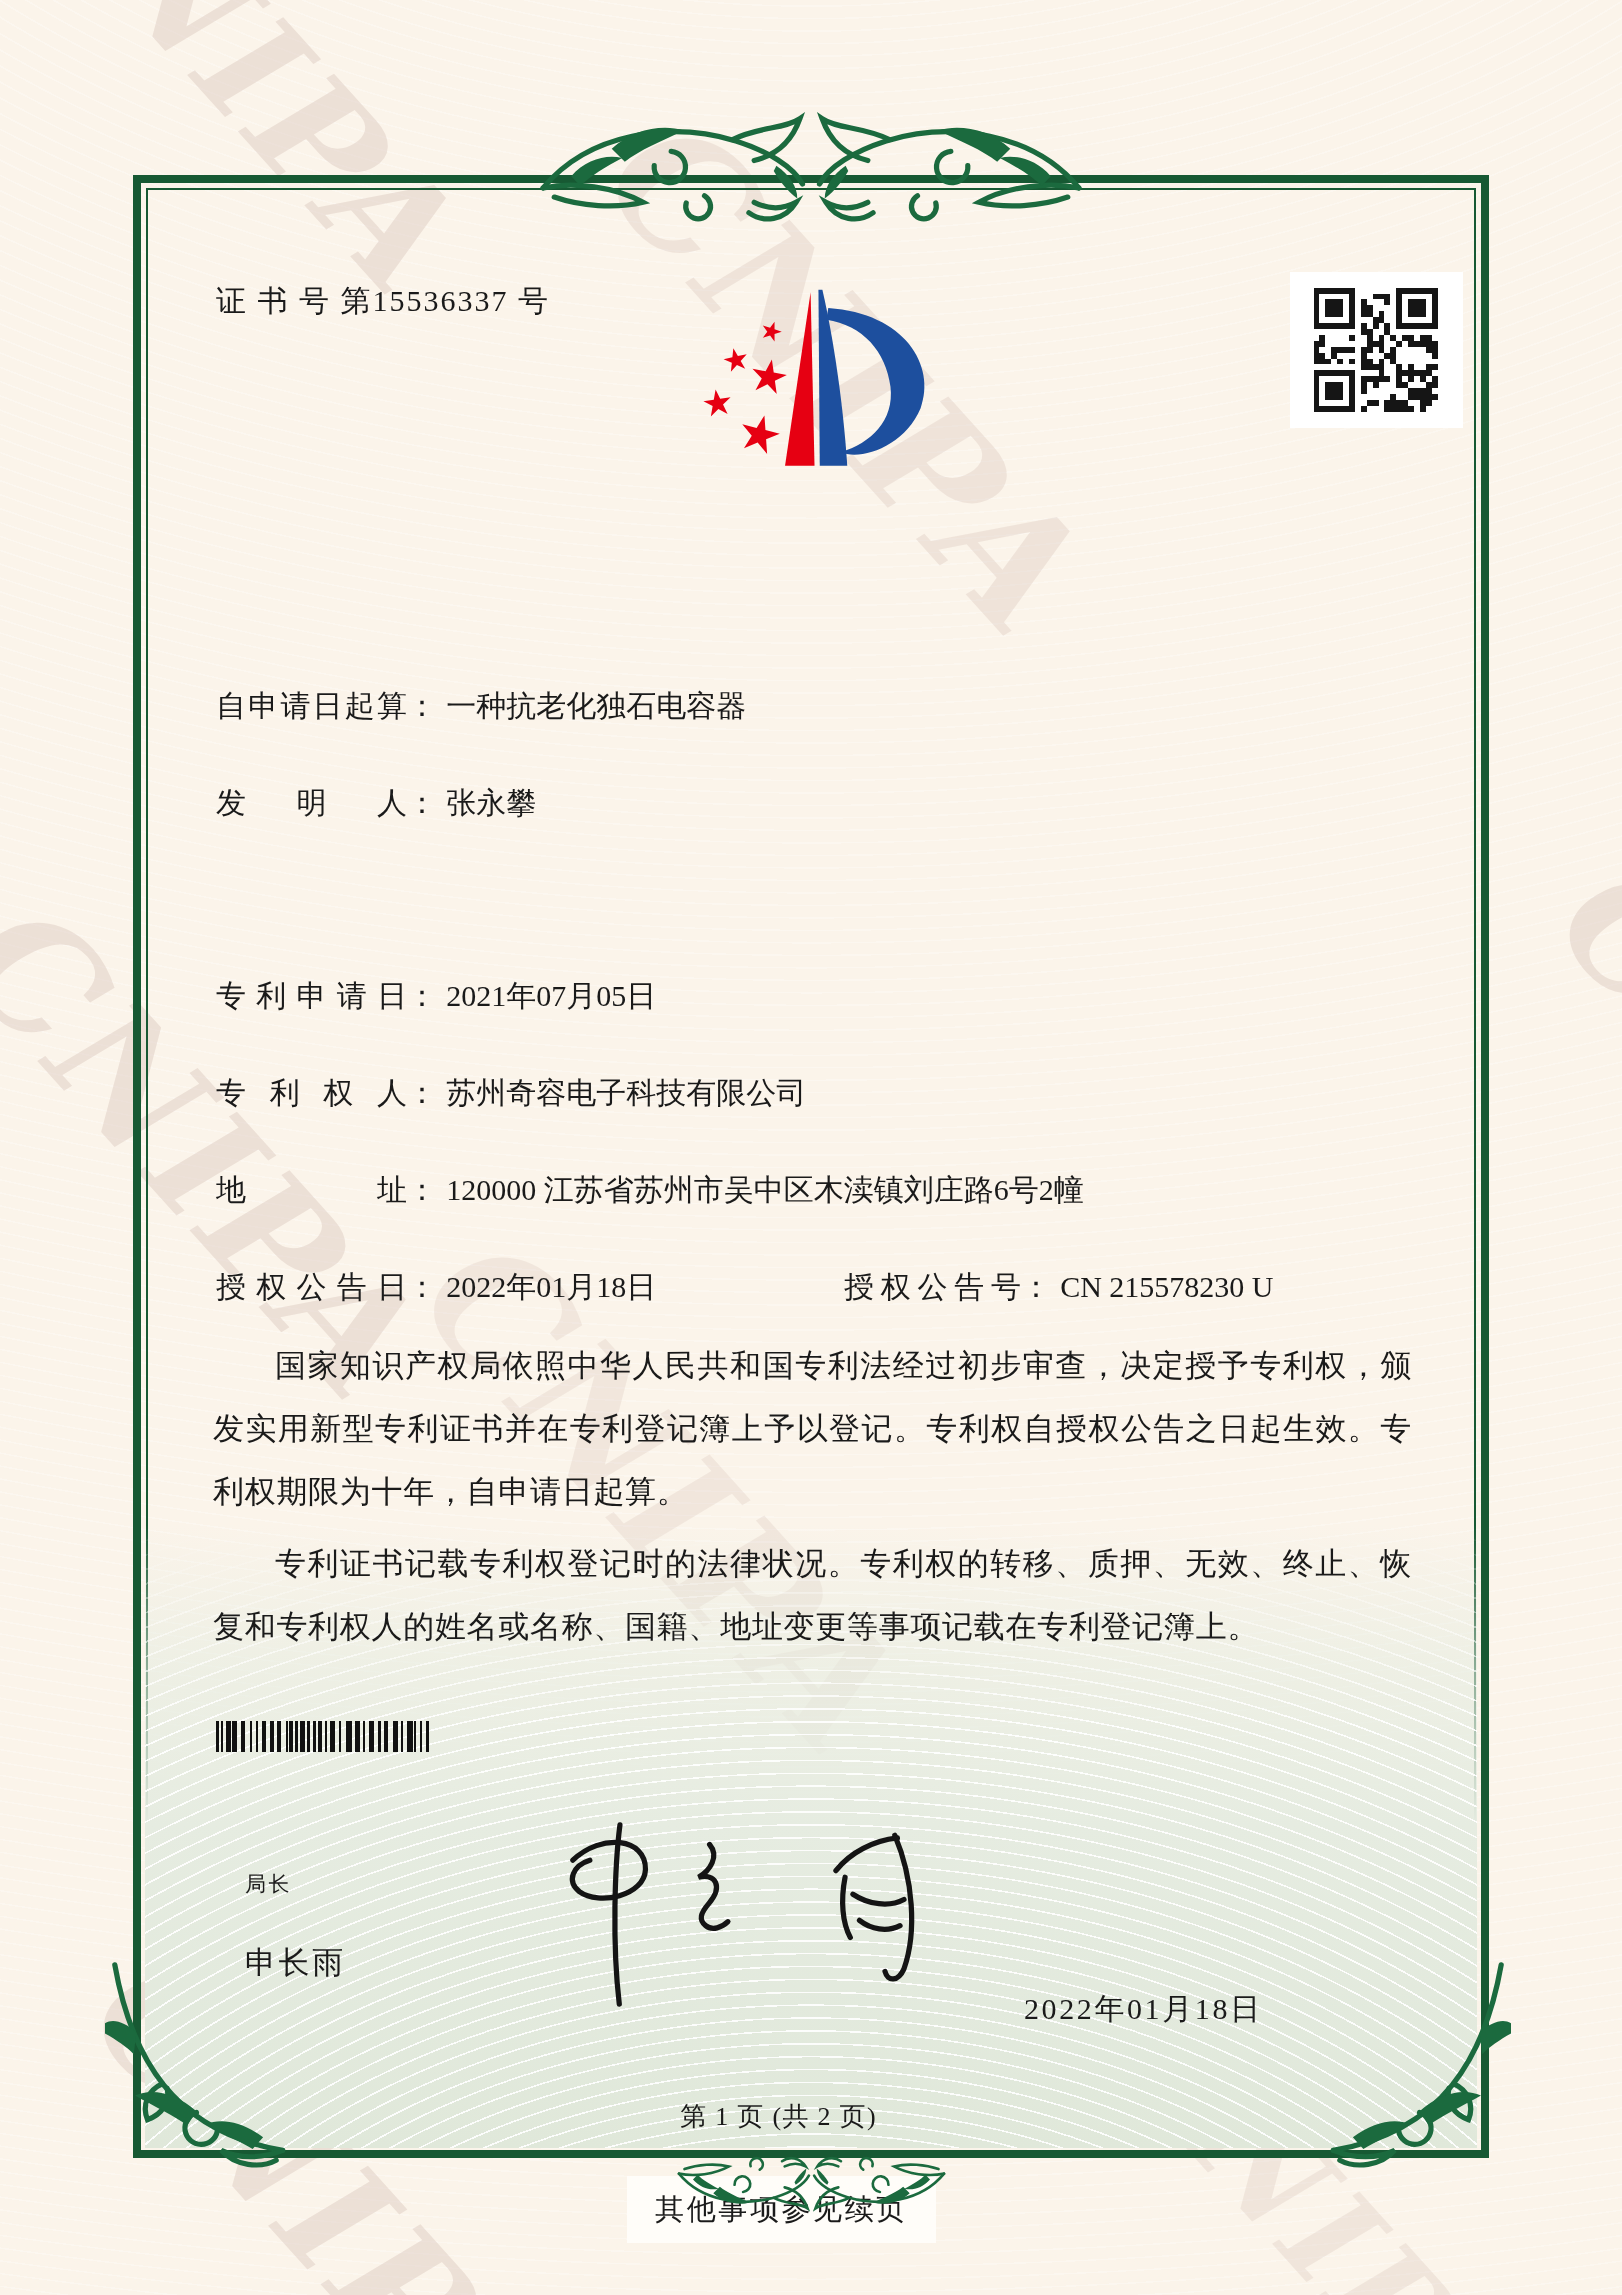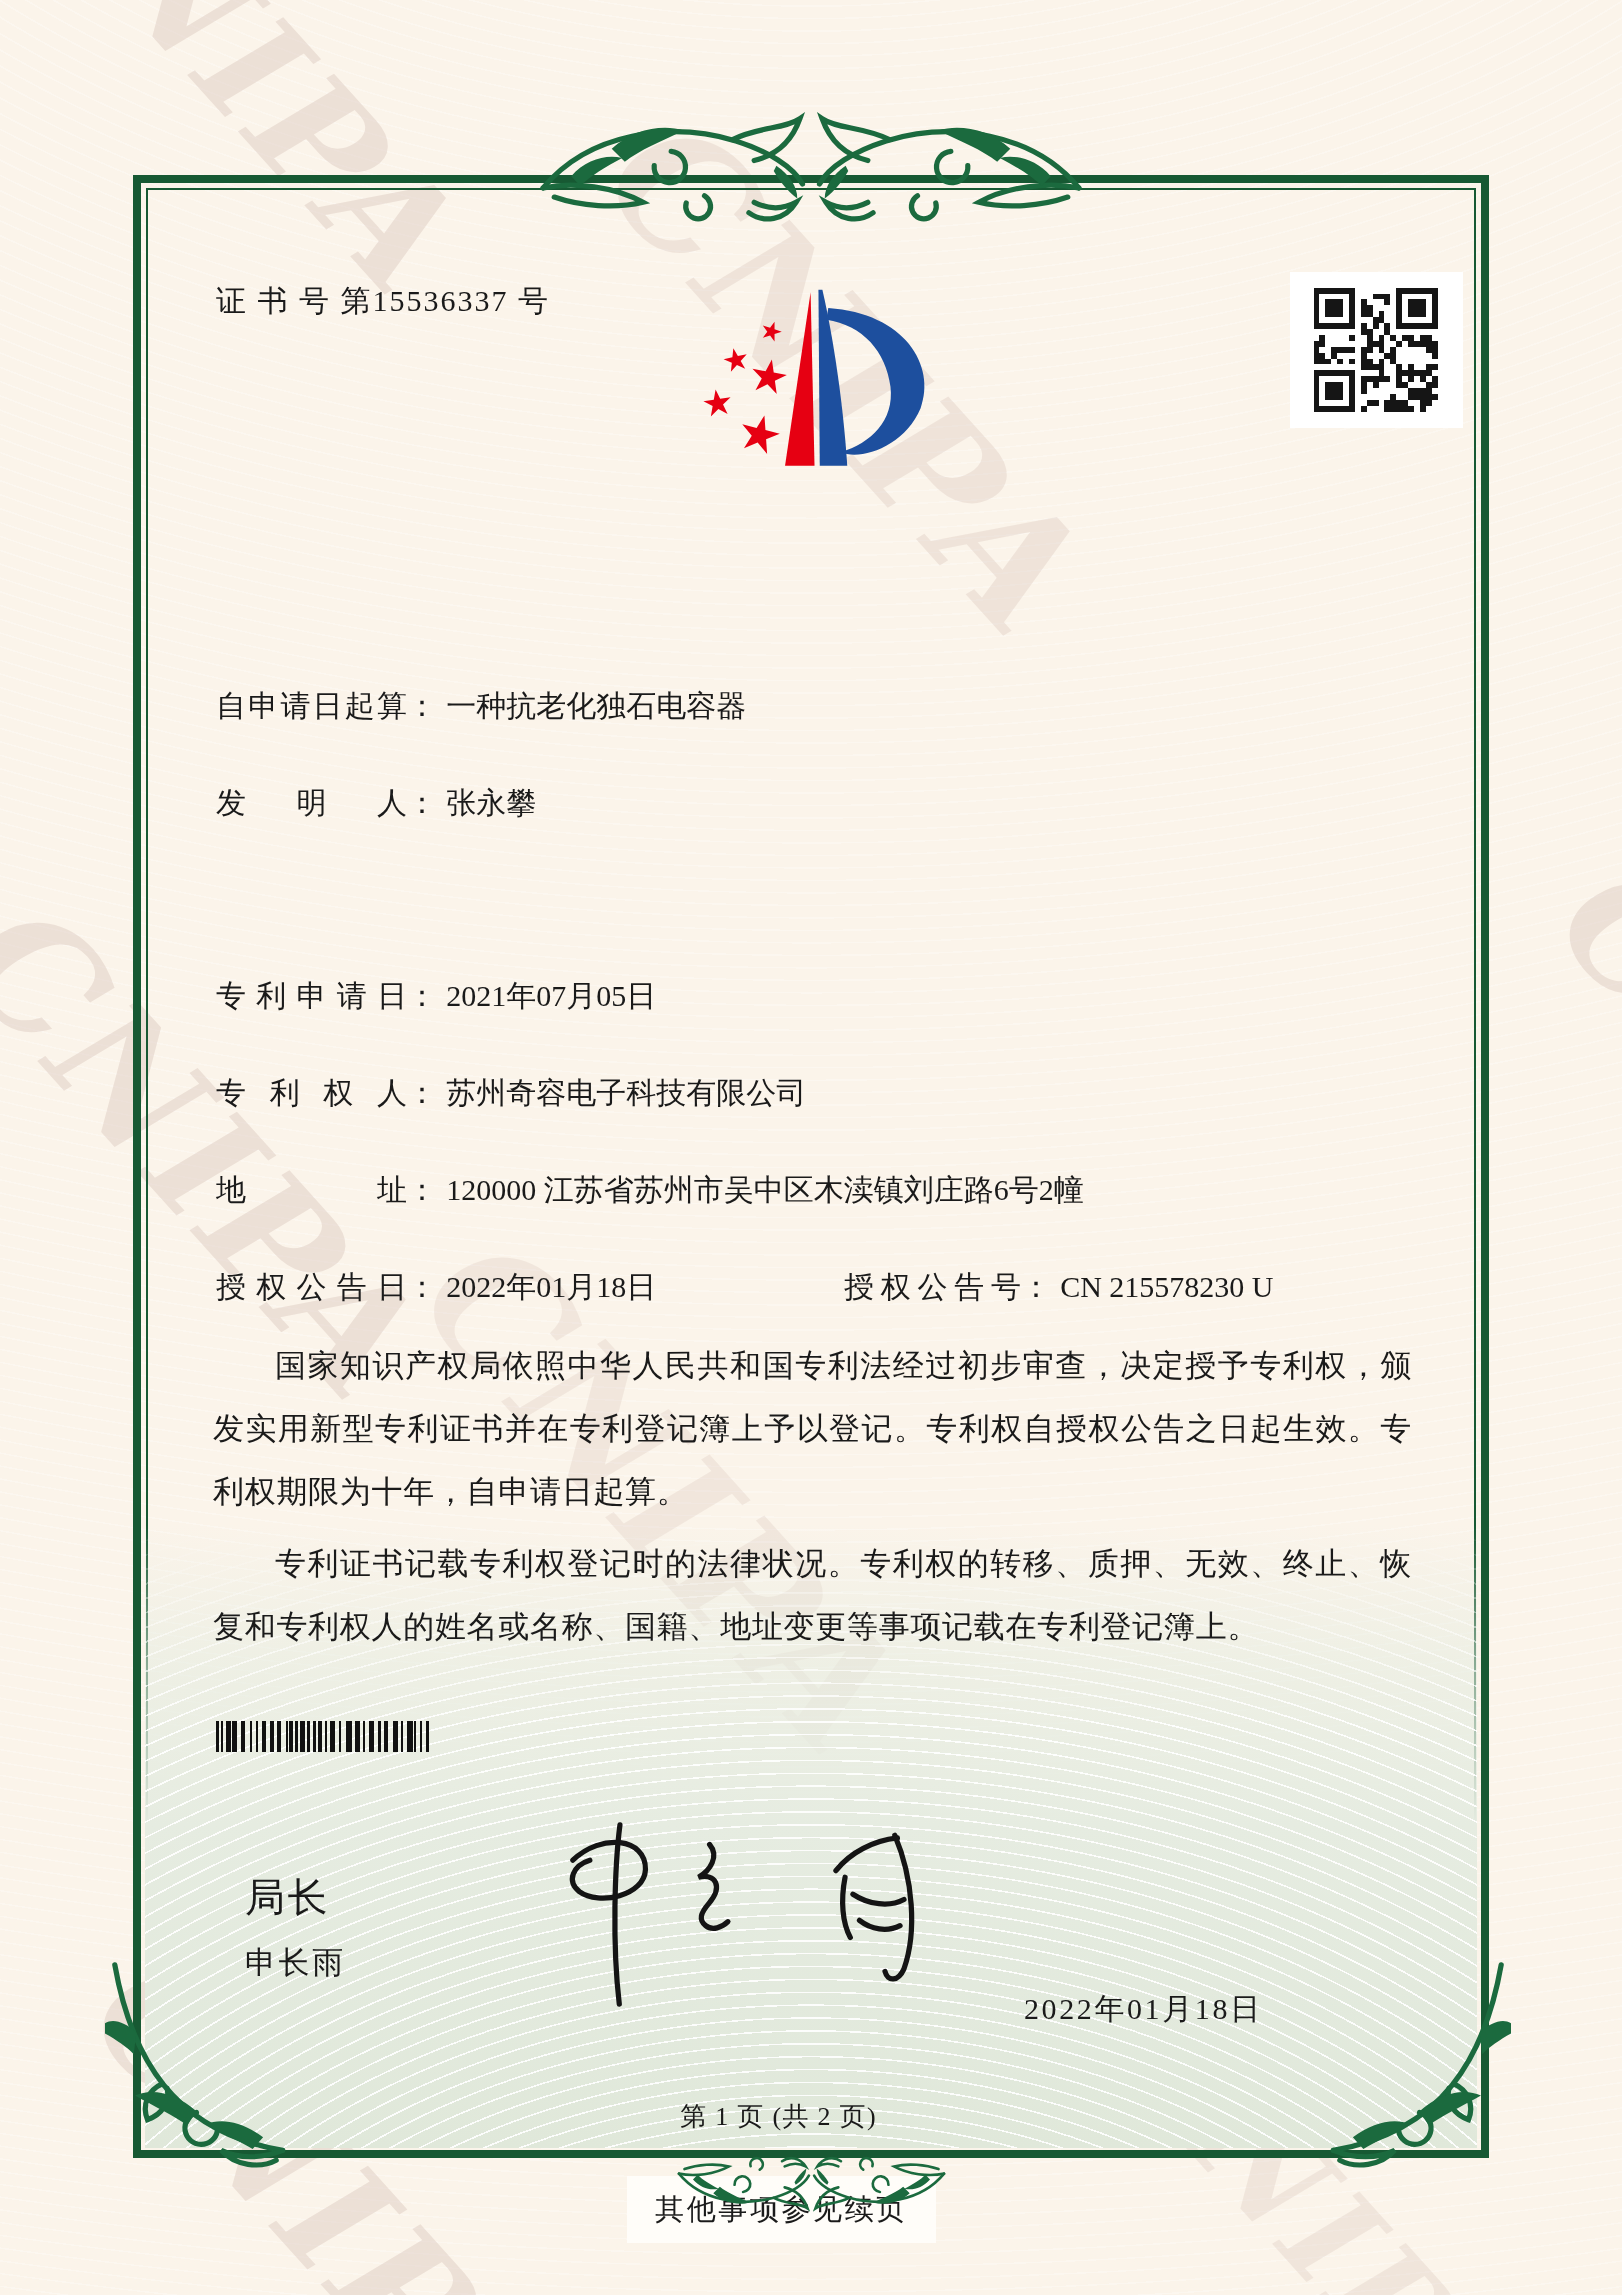--- a/index.html
+++ b/index.html
@@ -40,21 +40,21 @@
   .frow{left:216px;font-size:30px;white-space:nowrap;}
   .flabel{display:inline-block;width:191px;text-align:justify;text-align-last:justify;text-justify:inter-ideograph;vertical-align:bottom;}
   .fcolon{display:inline-block;margin-right:9.2px;}
   .grant2{position:absolute;left:628px;top:0;white-space:nowrap;}
   .glabel{display:inline-block;width:177px;text-align:justify;text-align-last:justify;vertical-align:bottom;}
 
   .body-text{left:213px;top:1334px;width:1199px;font-size:31px;line-height:63px;text-align:justify;text-justify:inter-ideograph;letter-spacing:0.7px;}
   .body-text p{margin:0;text-indent:2em;}
   .body-text p + p{margin-top:9.2px;}
 
-  .signer-title{left:245px;top:1870px;font-size:40px;letter-spacing:2.6px;text-align:right;}
+  .signer-title{left:245px;top:1870px;font-size:21px;letter-spacing:2.6px;text-align:right;}
   .signer-name{left:245px;top:1942px;font-size:31px;letter-spacing:2.6px;}
   .issue-date{left:1024px;top:1989px;font-size:30px;letter-spacing:2.6px;}
   .page-ind{left:0;top:2099px;width:1557px;text-align:center;font-size:26px;letter-spacing:1.3px;}
 
   .footer-strip{position:absolute;left:627px;top:2176px;width:309px;height:67px;background:#fffdf9;z-index:3;
     display:flex;align-items:center;justify-content:center;}
   .footer-note{font-size:29px;letter-spacing:2.6px;}
 
   
   .logo{position:absolute;left:694px;top:274px;z-index:5;}

